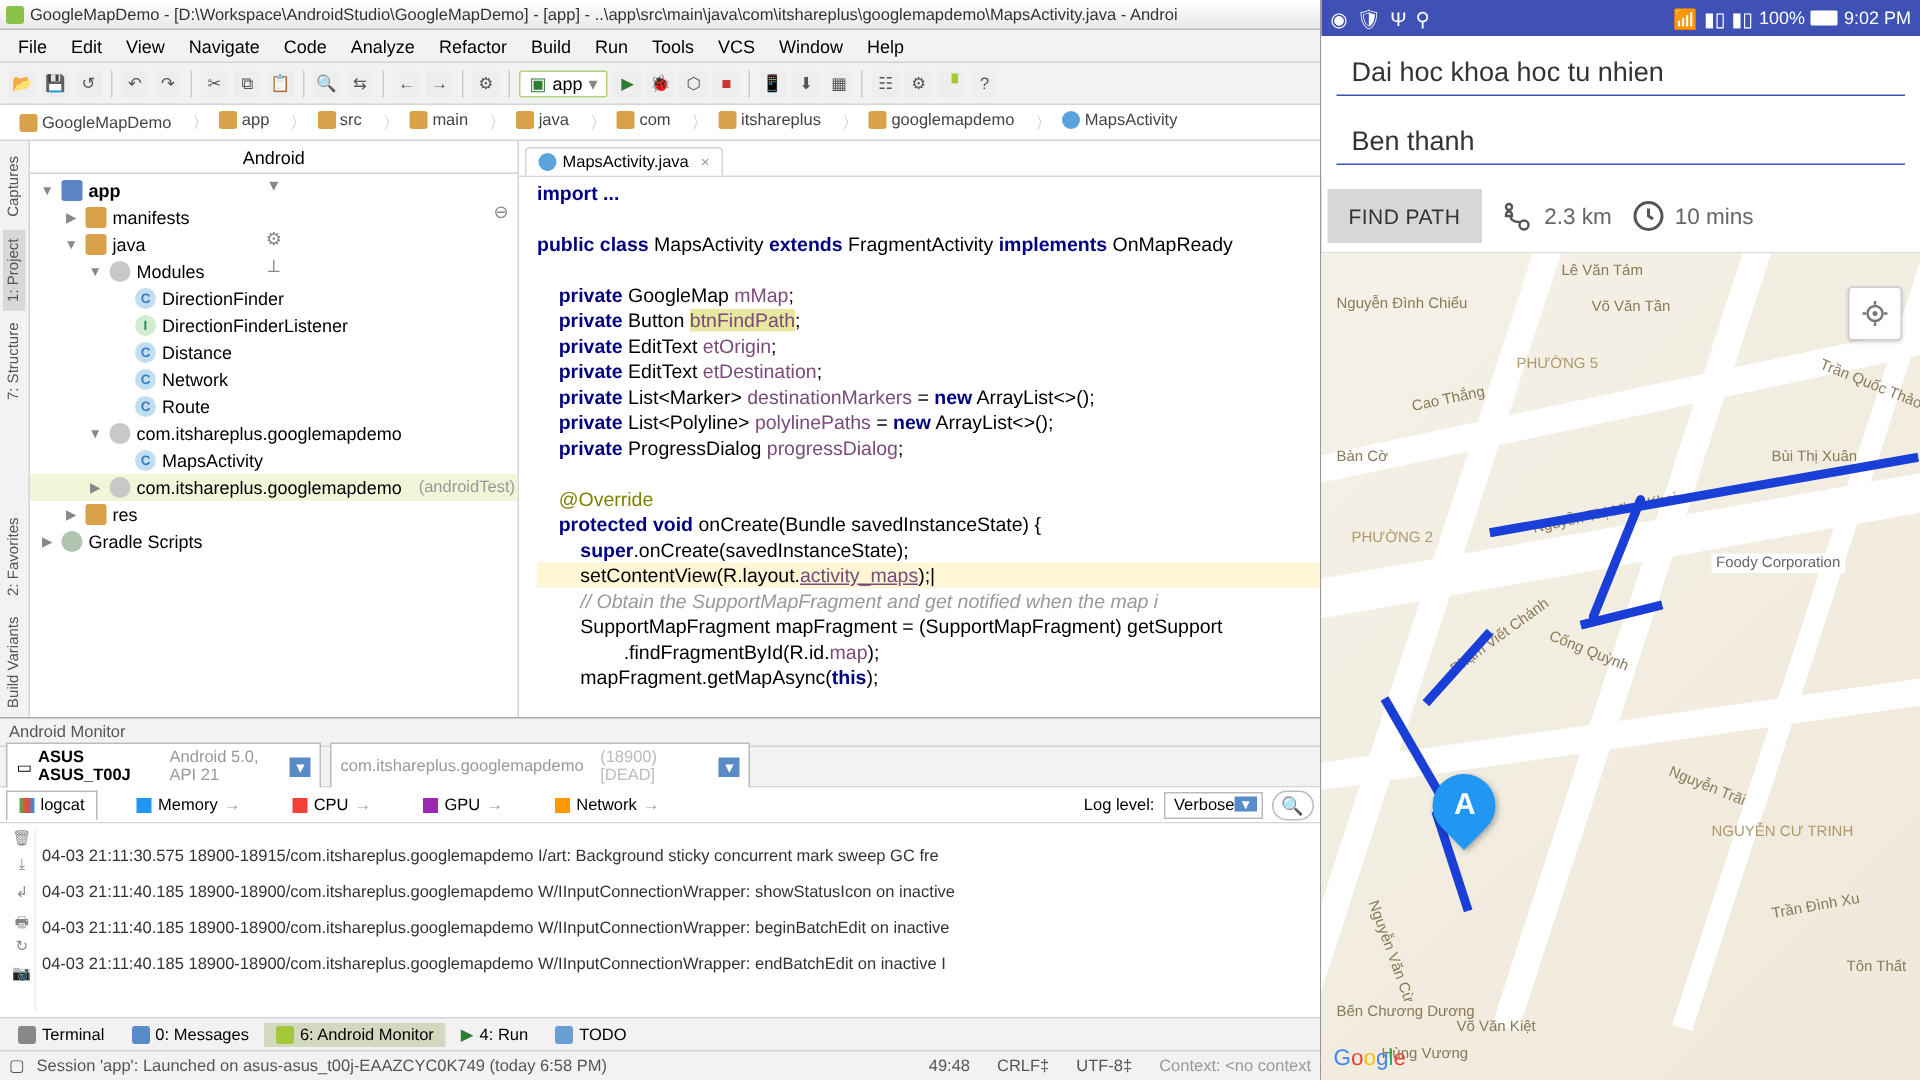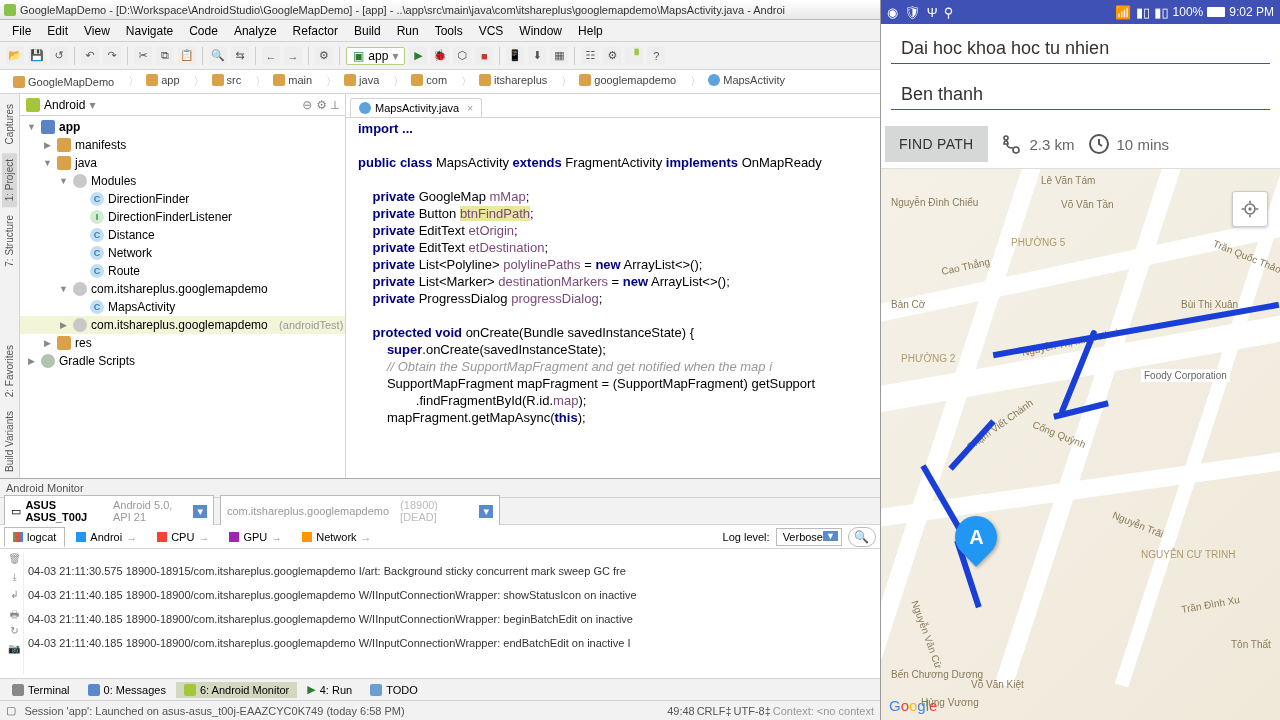--- a/index.html
+++ b/index.html
@@ -26,21 +26,21 @@
 .crumb+.crumb::before { content:"〉"; color:#bbb; margin-right:4px;}
 .crumb .ficon { width:12px;height:12px;background:#d9a24a;border-radius:2px; }
 .crumb .cicon { width:12px;height:12px;background:#5aa3dc;border-radius:50%; }
 
 .workspace { flex:1 1 auto; display:flex; min-height:0; }
 
 .ltabs { width:20px; background:#f2f2f2; border-right:1px solid #d4d4d4; display:flex; flex-direction:column; align-items:center; padding-top:4px; gap:2px;}
 .ltab { writing-mode: vertical-rl; transform: rotate(180deg); font-size:10px; color:#555; padding:6px 2px; }
 
 .ptree { width: 326px; background:#fff; border-right:1px solid #d4d4d4; display:flex; flex-direction:column; }
-.ptree-head { height:22px; border-bottom:1px solid #d4d4d4; display:flex;align-items:center; padding:0 6px; gap:4px; font-size:12px; }
+.ptree-head { height:22px; border-bottom:1px solid #d4d4d4; display:flex;align-items:center; padding:0 6px; gap:4px; font-size:12px;flex-direction:column; }
 .ptree-head .aicon { width:14px;height:14px;background:#a4c639;border-radius:2px; }
 .ptree-body { flex:1; overflow:auto; padding:2px 0; }
 .node { display:flex;align-items:center;gap:4px;padding:1px 0 1px 0; height:18px; white-space:nowrap;}
 .node .tw { width:11px;text-align:center;color:#888;font-size:9px; }
 .node .ic { width:14px;height:14px;border-radius:2px; display:flex;align-items:center;justify-content:center;font-size:9px;font-weight:bold;}
 .ic.folder { background:#d9a24a; }
 .ic.mod { background:#5b84c4;color:#fff; }
 .ic.pack { background:#c8c8c8;border-radius:50%; }
 .ic.cls { background:#c2dff2;color:#3b7dbf;border-radius:50%; }
 .ic.int { background:#d2ecd2;color:#2e8b57;border-radius:50%; }
@@ -62,41 +62,41 @@
 .hl { background:#e8e8a0;text-align:center; }
 .hl2 { background:#fff6d6; }
 .hov { text-decoration: underline;}
 .cmt { color:#999;font-style:italic; }
 
 .monitor { height: 200px; border-top:1px solid #aaa; background:#f2f2f2; display:flex; flex-direction:column; }
 .monhead { height:18px; display:flex;align-items:center;padding:0 6px;font-size:11px;color:#555;}
 .monctrl { height:28px; display:flex;align-items:center;padding:0 4px;gap:6px;border-top:1px solid #d4d4d4;border-bottom:1px solid #d4d4d4;background:#f2f2f2;}
 .devsel { background:#fff;border:1px solid #bbb;padding:3px 6px;font-size:11px;width:210px;display:flex;align-items:center;gap:4px;}
 .devsel .dd{margin-left:auto;color:#fff;background:#5a8bc9;padding:0 4px;}
-.montabs { height:24px; display:flex;align-items:center;gap:2px;padding:0 4px;background:#fff;border-bottom:1px solid #d4d4d4;}
+.montabs { height:24px; display:flex;align-items:center;gap:17px;padding:0 4px;background:#fff;border-bottom:1px solid #d4d4d4;}
 .montab { display:flex;align-items:center;gap:4px;padding:3px 8px;font-size:11px;border:1px solid transparent;}
 .montab.active { border:1px solid #bbb;border-bottom-color:#fff; background:#fff;}
 .msq { width:10px;height:10px; }
 .monlog { flex:1; background:#fff; font-family:Consolas,monospace;font-size:11px; padding:4px 6px; overflow:hidden; display:flex; }
 .logside { width:18px; display:flex;flex-direction:column;gap:4px;align-items:center;border-right:1px solid #eee;margin-right:4px;}
 .logside div{width:14px;height:14px;font-size:10px;color:#888;text-align:center;}
 .loglines { flex:1; color:#333; white-space:pre; overflow:hidden;}
 .monright { display:flex;align-items:center;gap:6px;margin-left:auto;}
 .llabel{font-size:11px;}
 .lsel{background:#fff;border:1px solid #bbb;padding:2px 18px 2px 6px;font-size:11px;position:relative;}
 .lsel::after{content:"▼";position:absolute;right:3px;top:2px;font-size:9px;color:#fff;background:#5a8bc9;padding:0 3px;}
 .srch{width:28px;height:20px;border:1px solid #bbb;border-radius:10px;display:flex;align-items:center;justify-content:center;color:#888;}
 
 .toolsbar { height:22px; border-top:1px solid #d4d4d4; display:flex;align-items:center;gap:2px;padding:0 4px;background:#f2f2f2;font-size:11px;}
 .tooltab{display:flex;align-items:center;gap:4px;padding:2px 8px;}
 .tooltab.active{background:#d3d9c1;}
 .tooltab .ti{width:12px;height:12px;background:#888;border-radius:2px;}
 .tooltab .tg{color:#2e7d32;}
 .statusbar { height:20px; border-top:1px solid #d4d4d4; display:flex;align-items:center;padding:0 6px;font-size:11px;gap:8px;background:#f2f2f2;color:#555;}
-.statusbar .r{margin-left:auto;display:flex;gap:2px;align-items:flex-start;}
+.statusbar .r{margin-left:auto;display:flex;gap:18px;align-items:flex-start;}
 
 
 .phone { width: 399px; background:#fff; display:flex; flex-direction:column; position:relative;}
 .pstat { height:24px; background:#3f51b5; color:#fff; display:flex;align-items:center;padding:0 6px;font-size:12px;gap:6px;}
 .pstat .picon{font-size:13px;}
 .pstat .r{margin-left:auto;display:flex;gap:4px;align-items:center;}
 .pstat .bat{width:18px;height:10px;background:#fff;border-radius:1px;}
 .inputs { background:#fff; }
 .inp { padding:10px 10px 4px; font-size:18px; color:#333; border-bottom:1px solid #3f51b5; margin:4px 10px 10px;}
 .actions { display:flex;align-items:center;gap:12px;padding:6px 4px;border-bottom:1px solid #ddd;}
@@ -308,26 +308,28 @@
         </div>
         <div class="code">
 <div class="ln"><span class="kw">import ...</span></div>
 <div class="ln">&nbsp;</div>
 <div class="ln"><span class="kw">public class</span><span> MapsActivity </span><span class="kw">extends</span><span> FragmentActivity </span><span class="kw">implements</span><span> OnMapReady</span></div>
 <div class="ln">&nbsp;</div>
 <div class="ln"><span class="kw">    private</span><span> GoogleMap </span><span class="fld">mMap</span><span>;</span></div>
 <div class="ln"><span class="kw">    private</span><span> Button </span><span class="fld hl">btnFindPath</span><span>;</span></div>
 <div class="ln"><span class="kw">    private</span><span> EditText </span><span class="fld">etOrigin</span><span>;</span></div>
 <div class="ln"><span class="kw">    private</span><span> EditText </span><span class="fld">etDestination</span><span>;</span></div>
+<div class="ln"><span class="kw">    private</span><span> List&lt;Marker&gt; </span><span class="fld">destinationMarkers</span><span> = </span><span class="kw">new</span><span> ArrayList&lt;&gt;();</span></div>
 <div class="ln"><span class="kw">    private</span><span> List&lt;Polyline&gt; </span><span class="fld">polylinePaths</span><span> = </span><span class="kw">new</span><span> ArrayList&lt;&gt;();</span></div>
-<div class="ln"><span class="kw">    private</span><span> List&lt;Marker&gt; </span><span class="fld">destinationMarkers</span><span> = </span><span class="kw">new</span><span> ArrayList&lt;&gt;();</span></div>
 <div class="ln"><span class="kw">    private</span><span> ProgressDialog </span><span class="fld">progressDialog</span><span>;</span></div>
 <div class="ln">&nbsp;</div>
+<div class="ln"><span class="ann">    @Override</span></div>
 <div class="ln"><span class="kw">    protected void</span><span> onCreate(Bundle savedInstanceState) {</span></div>
 <div class="ln"><span class="kw">        super</span><span>.onCreate(savedInstanceState);</span></div>
+<div class="ln hl2"><span>        setContentView(R.layout.</span><span class="fld hov">activity_maps</span><span>);</span>|</div>
 <div class="ln"><span class="cmt">        // Obtain the SupportMapFragment and get notified when the map i</span></div>
 <div class="ln"><span>        SupportMapFragment mapFragment = (SupportMapFragment) getSupport</span></div>
 <div class="ln"><span>                .findFragmentById(R.id.</span><span class="fld">map</span><span>);</span></div>
 <div class="ln"><span>        mapFragment.getMapAsync(</span><span class="kw">this</span><span>);</span></div>
         </div>
       </div>
     </div>
 
     <div class="monitor">
       <div class="monhead">
@@ -344,21 +346,21 @@
           <span class="dd">▾</span>
         </div>
       </div>
       <div class="montabs">
         <div class="montab active">
             <span class="msq" style="background:linear-gradient(90deg,#4caf50,#f44336,#2196f3);"></span>
             <span>logcat</span>
           </div>
         <div class="montab">
             <span class="msq" style="background:#2196f3;"></span>
-            <span>Androi</span>
+            <span>Memory</span>
             <span style="color:#999;">→</span>
           </div>
         <div class="montab">
             <span class="msq" style="background:#f44336;"></span>
             <span>CPU</span>
             <span style="color:#999;">→</span>
           </div>
         <div class="montab">
             <span class="msq" style="background:#9c27b0;"></span>
             <span>GPU</span>

